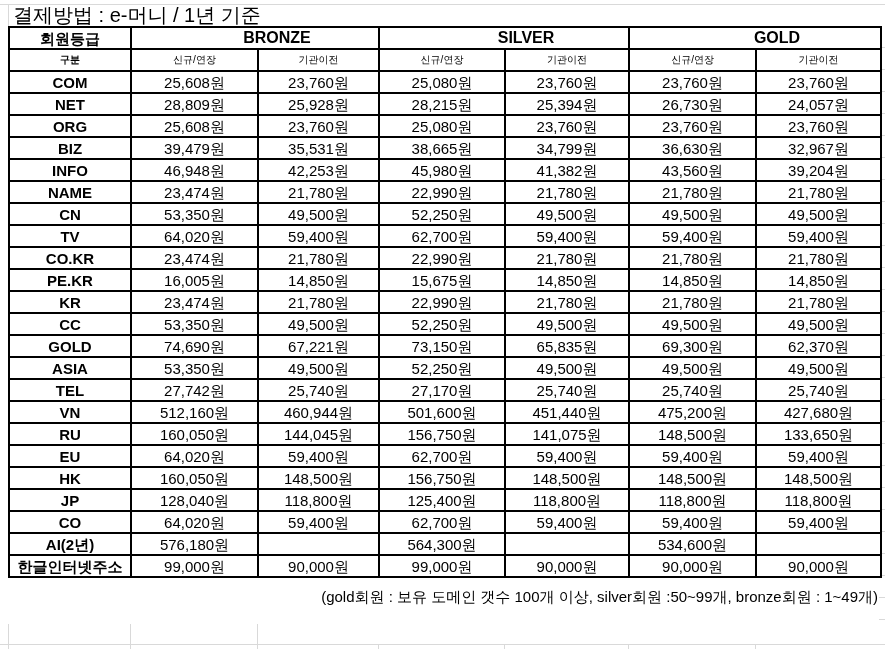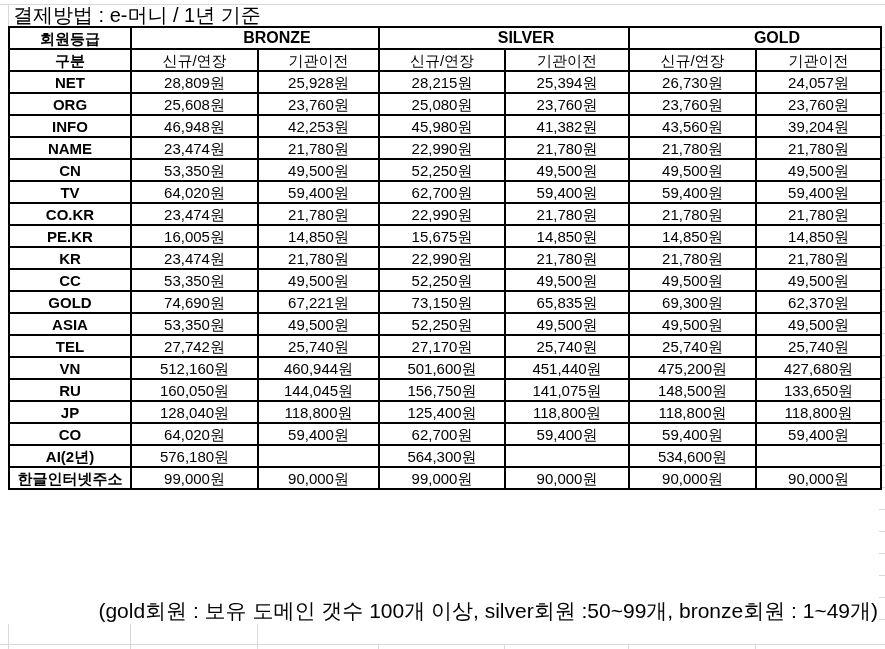--- a/index.html
+++ b/index.html
@@ -66,39 +66,39 @@
     font-weight: bold;
     font-size: 16px;
     padding-left: 44px;
   }
   table.pricing thead th.corner-cell {
     font-weight: bold;
     font-size: 15px;
   }
   table.pricing thead tr.sub-row th {
     font-weight: normal;
-    font-size: 15px;
+    font-size: 10px;
   }
   table.pricing thead tr.sub-row th.sub-corner {
     font-weight: bold;
   }
   table.pricing tbody th {
     font-weight: bold;
     font-size: 15px;
   }
   table.pricing tbody td {
     font-weight: normal;
   }
   .footer-note {
     position: absolute;
-    top: 600px;
+    top: 586px;
     right: 7px;
     height: 22px;
     line-height: 22px;
-    font-size: 21px;
+    font-size: 15px;
     white-space: nowrap;
     z-index: 2;
   }
 </style>
 </head>
 <body>
 
 <div class="sheet">
 
   <div class="gl" style="left:0; top:4px; width:885px; height:1px;"></div>
@@ -137,38 +137,56 @@
         <th>신규/연장</th>
         <th>기관이전</th>
         <th>신규/연장</th>
         <th>기관이전</th>
         <th>신규/연장</th>
         <th>기관이전</th>
       </tr>
     </thead>
     <tbody id="rows-body">
         <tr>
+          <th>COM</th>
+          <td>25,608원</td>
+          <td>23,760원</td>
+          <td>25,080원</td>
+          <td>23,760원</td>
+          <td>23,760원</td>
+          <td>23,760원</td>
+        </tr>
+        <tr>
           <th>NET</th>
           <td>28,809원</td>
           <td>25,928원</td>
           <td>28,215원</td>
           <td>25,394원</td>
           <td>26,730원</td>
           <td>24,057원</td>
         </tr>
         <tr>
           <th>ORG</th>
           <td>25,608원</td>
           <td>23,760원</td>
           <td>25,080원</td>
           <td>23,760원</td>
           <td>23,760원</td>
           <td>23,760원</td>
         </tr>
         <tr>
+          <th>BIZ</th>
+          <td>39,479원</td>
+          <td>35,531원</td>
+          <td>38,665원</td>
+          <td>34,799원</td>
+          <td>36,630원</td>
+          <td>32,967원</td>
+        </tr>
+        <tr>
           <th>INFO</th>
           <td>46,948원</td>
           <td>42,253원</td>
           <td>45,980원</td>
           <td>41,382원</td>
           <td>43,560원</td>
           <td>39,204원</td>
         </tr>
         <tr>
           <th>NAME</th>
@@ -272,20 +290,38 @@
         <tr>
           <th>RU</th>
           <td>160,050원</td>
           <td>144,045원</td>
           <td>156,750원</td>
           <td>141,075원</td>
           <td>148,500원</td>
           <td>133,650원</td>
         </tr>
         <tr>
+          <th>EU</th>
+          <td>64,020원</td>
+          <td>59,400원</td>
+          <td>62,700원</td>
+          <td>59,400원</td>
+          <td>59,400원</td>
+          <td>59,400원</td>
+        </tr>
+        <tr>
+          <th>HK</th>
+          <td>160,050원</td>
+          <td>148,500원</td>
+          <td>156,750원</td>
+          <td>148,500원</td>
+          <td>148,500원</td>
+          <td>148,500원</td>
+        </tr>
+        <tr>
           <th>JP</th>
           <td>128,040원</td>
           <td>118,800원</td>
           <td>125,400원</td>
           <td>118,800원</td>
           <td>118,800원</td>
           <td>118,800원</td>
         </tr>
         <tr>
           <th>CO</th>

